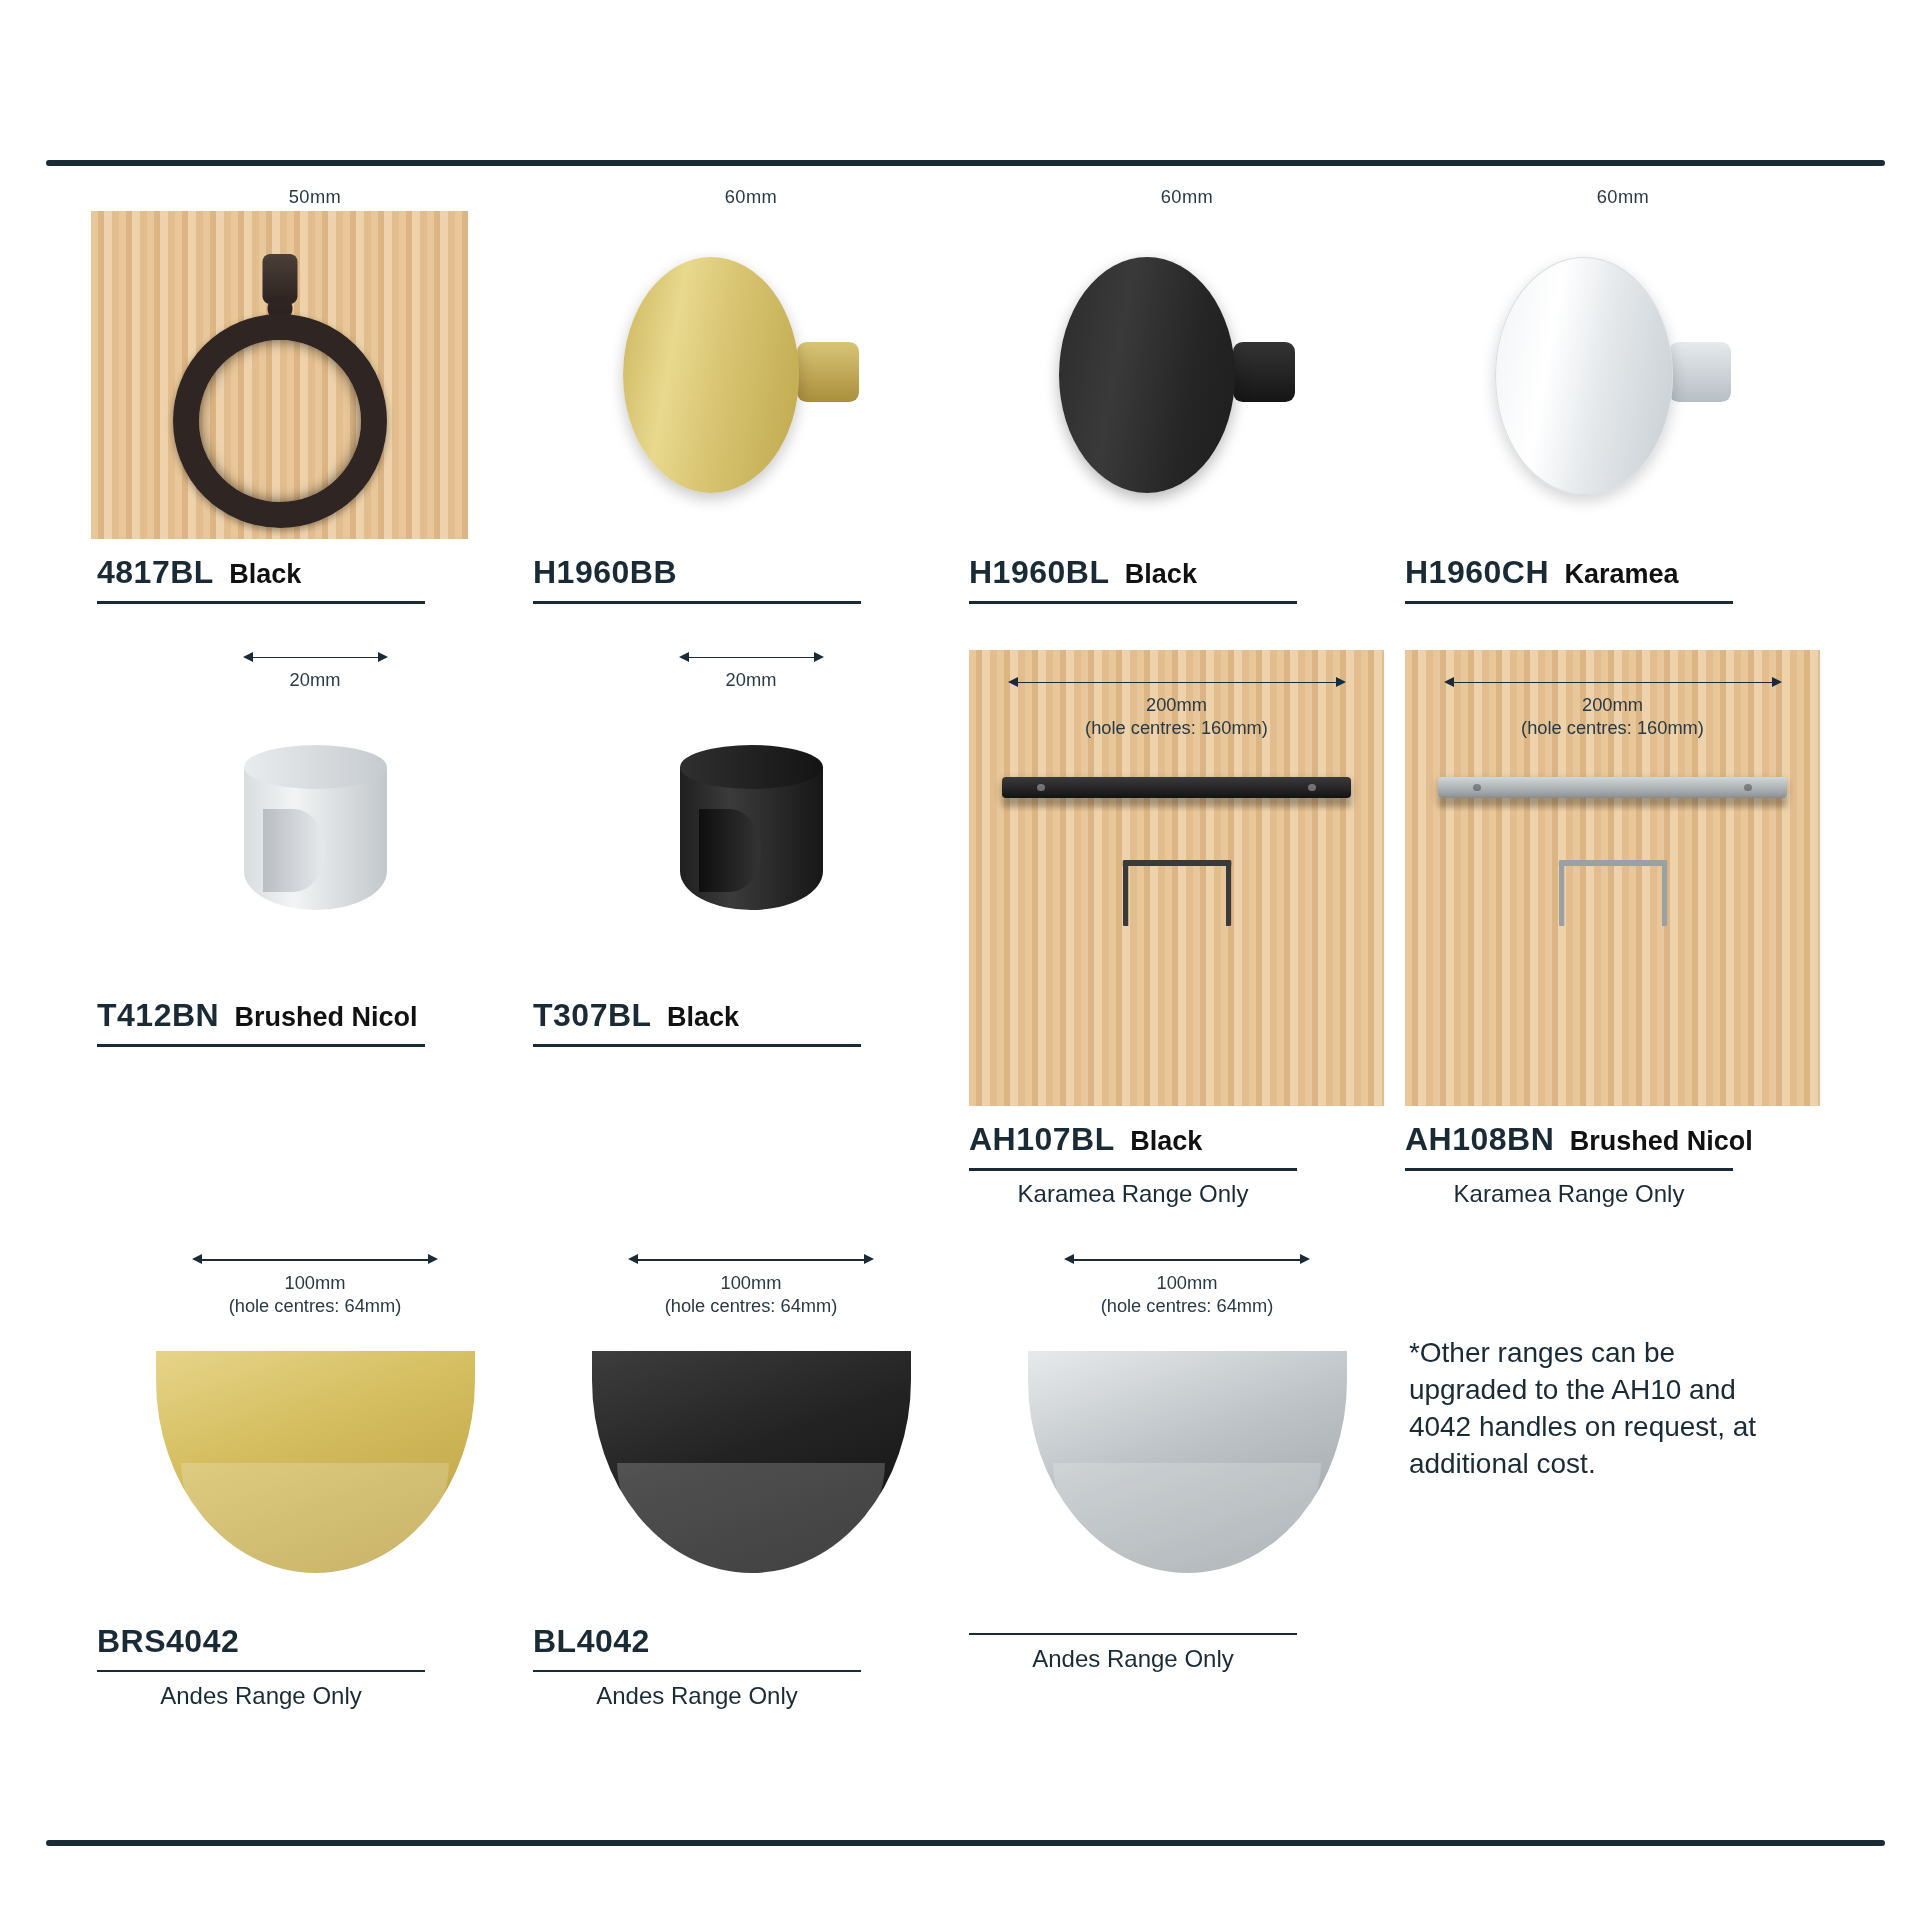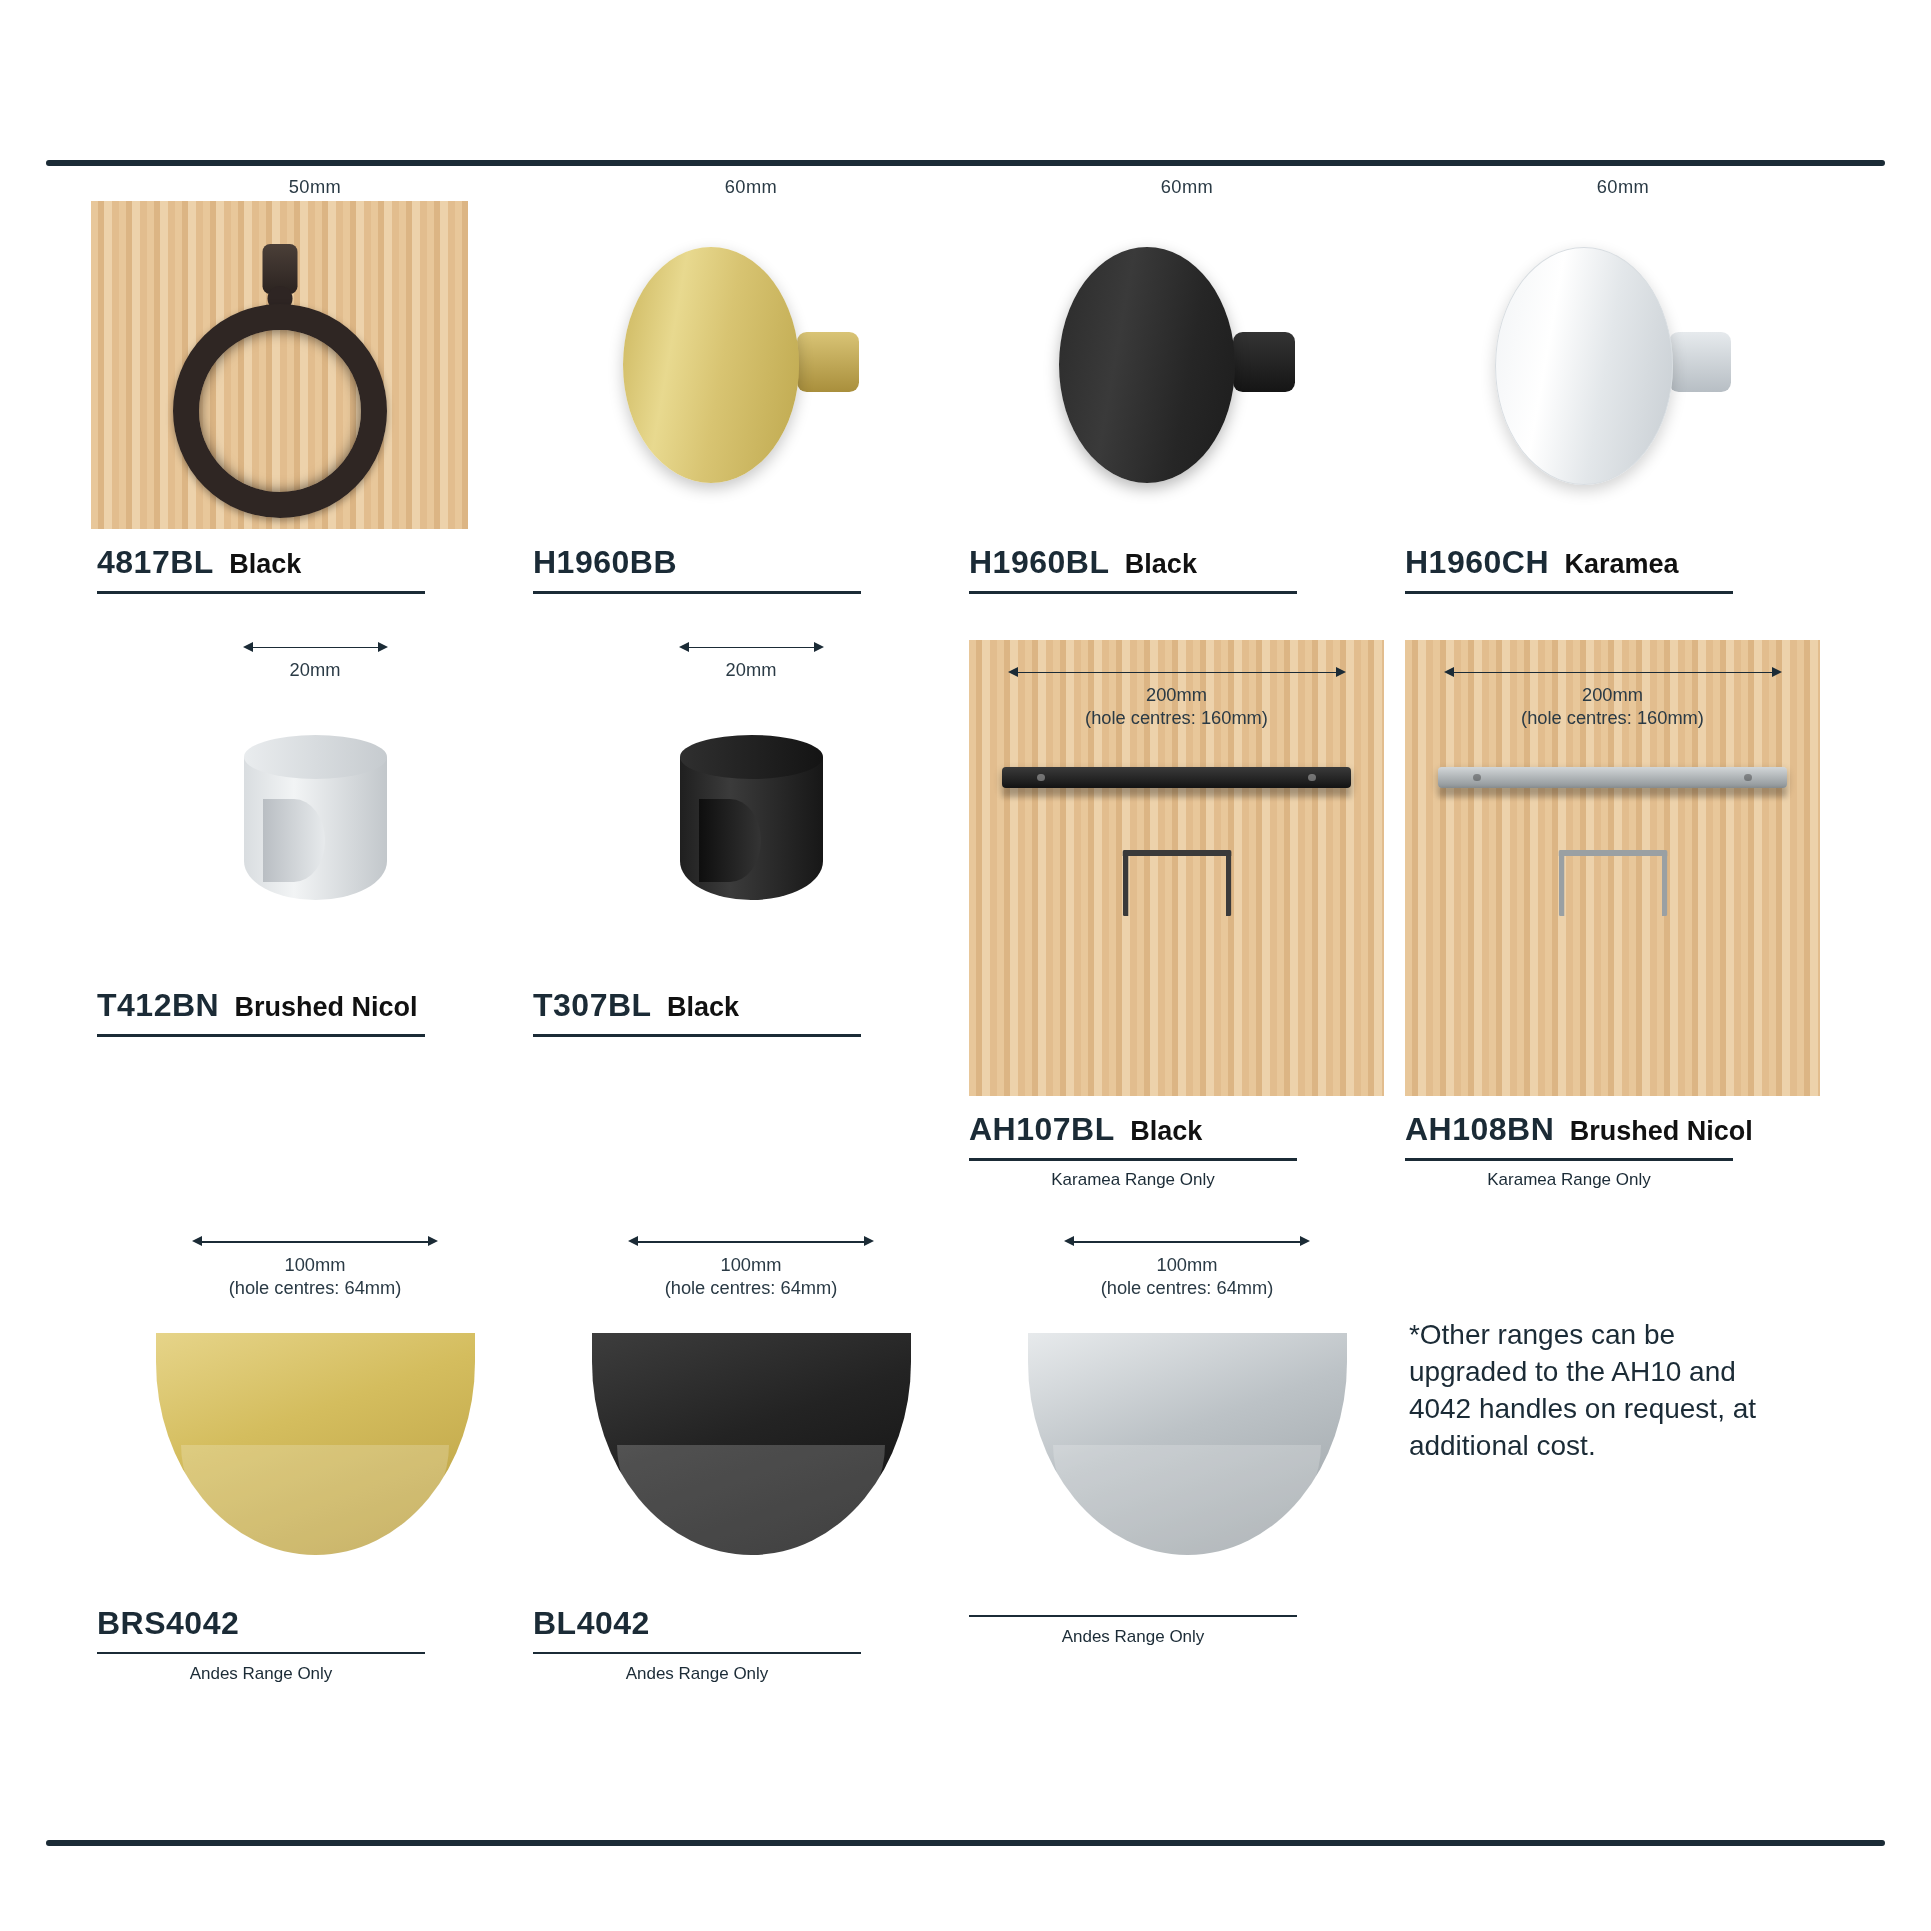--- a/index.html
+++ b/index.html
@@ -44,21 +44,21 @@
     left: 46px;
     right: 46px;
     bottom: 85px;
     height: 5.8px;
     background: #1b2b36;
     border-radius: 2.9px;
   }
 
   .grid {
     position: absolute;
-    top: 170px;
+    top: 180px;
     left: 97px;
     width: 1748px;
   }
   .row {
     display: flex;
     width: 100%;
   }
   .cell {
     width: 436px;
     box-sizing: border-box;
@@ -147,21 +147,21 @@
     white-space: nowrap;
   }
   .cap-rule {
     height: 2.9px;
     background: #1b2b36;
     margin-top: 9.7px;
     width: 328px;
   }
   .sub-note {
     text-align: center;
-    font-size: 17px;
+    font-size: 24px;
     color: #1b2b36;
     width: 328px;
     margin-top: 9.7px;
   }
 
   
   .ring-mount {
     position: relative;
     width: 203px;
     height: 241px;

